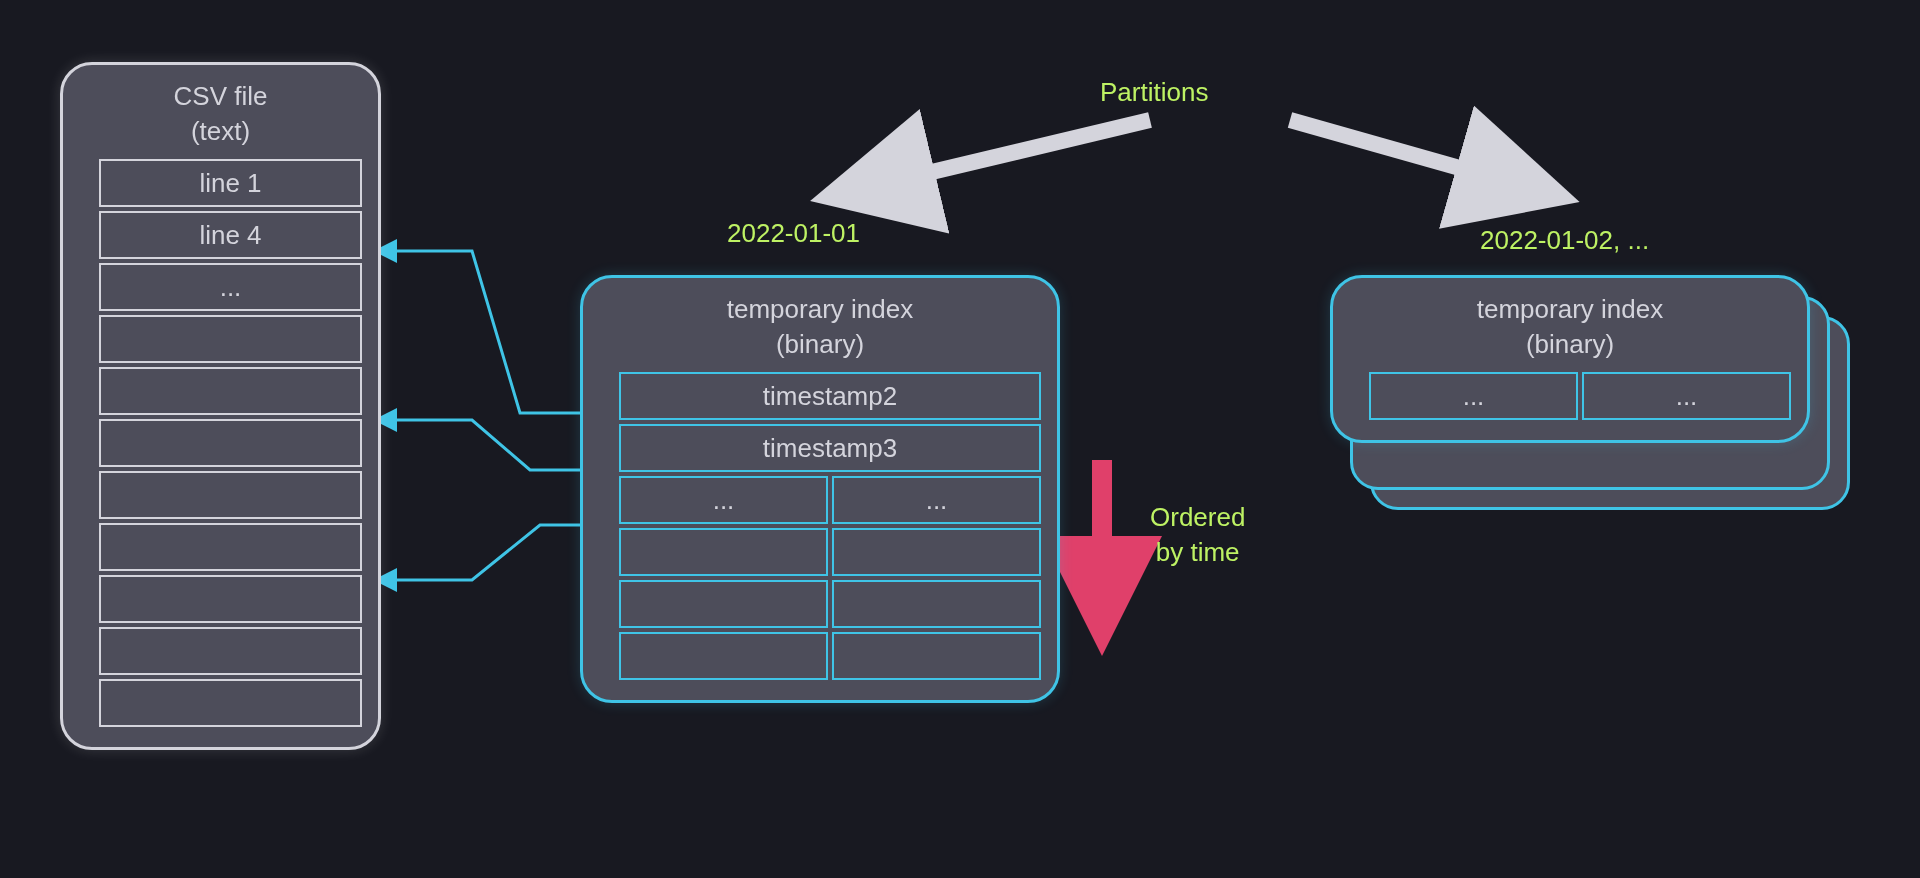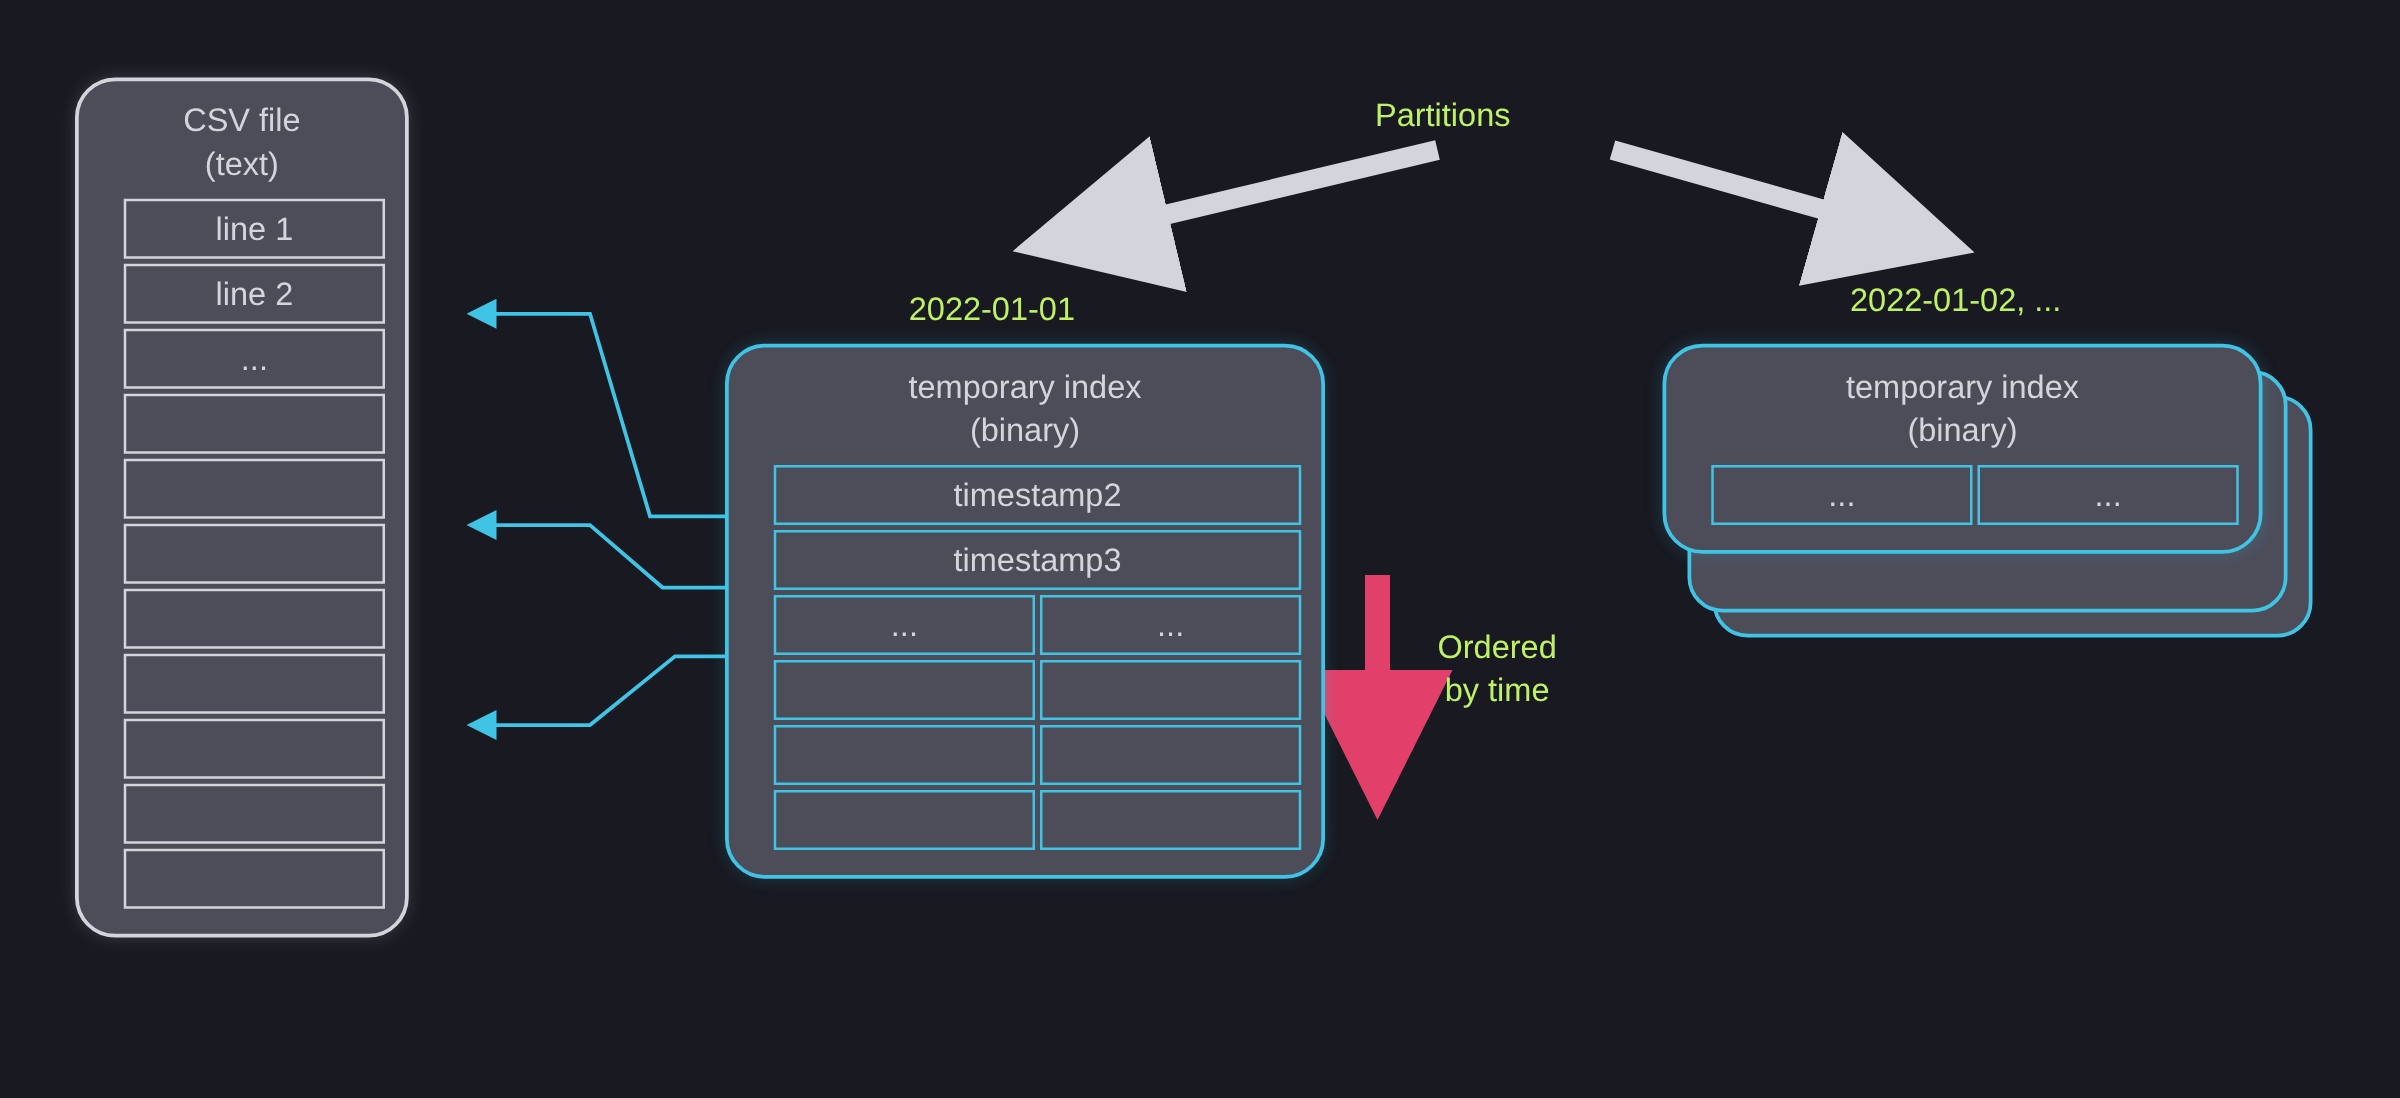--- a/index.html
+++ b/index.html
@@ -89,36 +89,36 @@
   <line x1="1290" y1="120" x2="1555" y2="195" stroke="#d4d4dc" stroke-width="16" marker-end="url(#arrow-gray)"></line>
 
   <polyline points="600,413 520,413 472,251 378,251" fill="none" stroke="#3fc4e6" stroke-width="3" marker-end="url(#arrow-cyan)"></polyline>
   <polyline points="600,470 530,470 472,420 378,420" fill="none" stroke="#3fc4e6" stroke-width="3" marker-end="url(#arrow-cyan)"></polyline>
   <polyline points="600,525 540,525 472,580 378,580" fill="none" stroke="#3fc4e6" stroke-width="3" marker-end="url(#arrow-cyan)"></polyline>
 
   <line x1="1102" y1="460" x2="1102" y2="620" stroke="#e0406a" stroke-width="20" marker-end="url(#arrow-red)"></line>
 </svg>
 
 <div class="label" style="left:1100px; top:77px;">Partitions</div>
-<div class="label" style="left:727px; top:232px;">2022-01-01</div>
+<div class="label" style="left:727px; top:218px;">2022-01-01</div>
 <div class="label" style="left:1480px; top:225px;">2022-01-02, ...</div>
 <div class="label" style="left:1150px; top:500px; line-height:1.35;">Ordered
 by time</div>
 
-<div class="panel csv" style="left:60px; top:62px; width:267px;">
+<div class="panel csv" style="left:60px; top:62px; width:321px;">
   <div class="panel-title">
     <span>CSV file</span><br>
     <span>(text)</span>
   </div>
   <div class="rows" id="csv-rows">
       <div class="row">
         <div class="cell">line 1</div>
       </div>
       <div class="row">
-        <div class="cell">line 2</div>
+        <div class="cell">line 4</div>
       </div>
       <div class="row">
         <div class="cell">...</div>
       </div>
       <div class="row">
         <div class="cell"></div>
       </div>
       <div class="row">
         <div class="cell"></div>
       </div>

